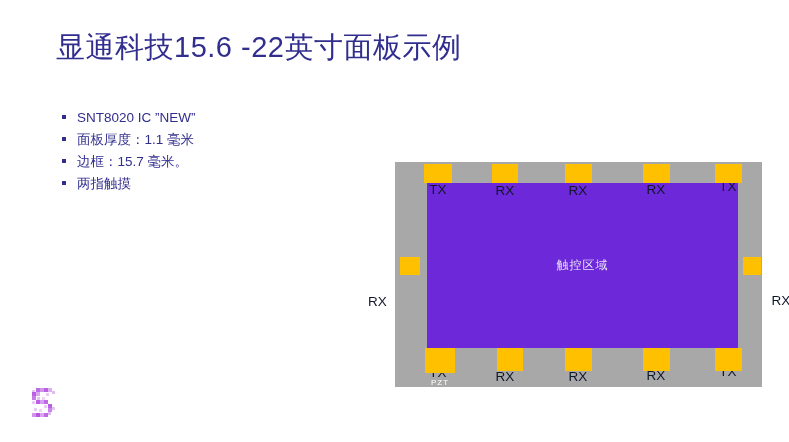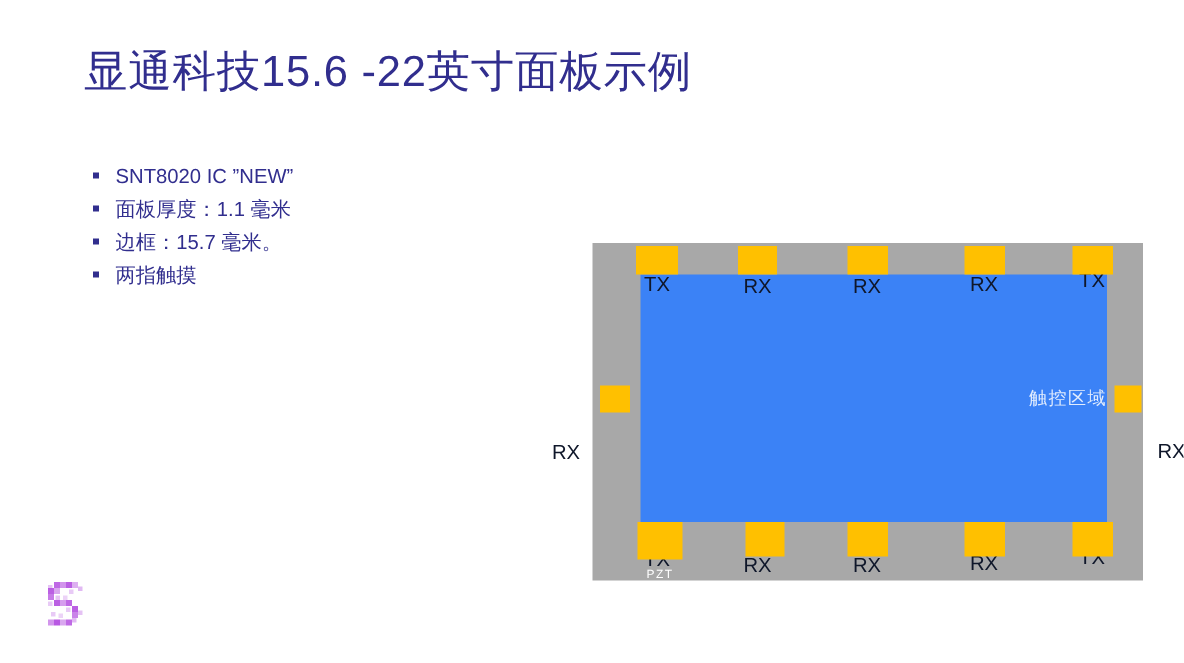--- a/index.html
+++ b/index.html
@@ -22,22 +22,22 @@
     font-size:13.5px;line-height:22px;color:#312e8e;white-space:nowrap;
   }
   .bullets li::before{
     content:"";display:inline-block;width:4px;height:4px;background:#312e8e;
     margin-right:11px;vertical-align:3px;
   }
   
   .diagram{position:absolute;left:370px;top:140px;width:419px;height:262px;}
   .gray-panel{position:absolute;left:25px;top:22px;width:367px;height:225px;background:#a8a8a8;}
   .touch-area{
-    position:absolute;left:57px;top:43px;width:311px;height:165px;background:#3b82f6;
-    display:flex;align-items:center;justify-content:flex-end;
+    position:absolute;left:57px;top:43px;width:311px;height:165px;background:#6d28d9;
+    display:flex;align-items:center;justify-content:center;
   }
   .touch-area-label{
     font-size:12px;color:rgba(255,255,255,0.85);letter-spacing:1px;
   }
   .pad{position:absolute;background:#ffc000;}
   .pad.pzt{display:flex;align-items:center;justify-content:center;}
   .pzt-text{font-size:8px;color:#ffffff;letter-spacing:1px;margin-top:44px;}
   .lbl{
     position:absolute;width:30px;text-align:center;
     font-size:13.5px;font-weight:normal;color:#0f172a;line-height:15px;margin-top:37px;

